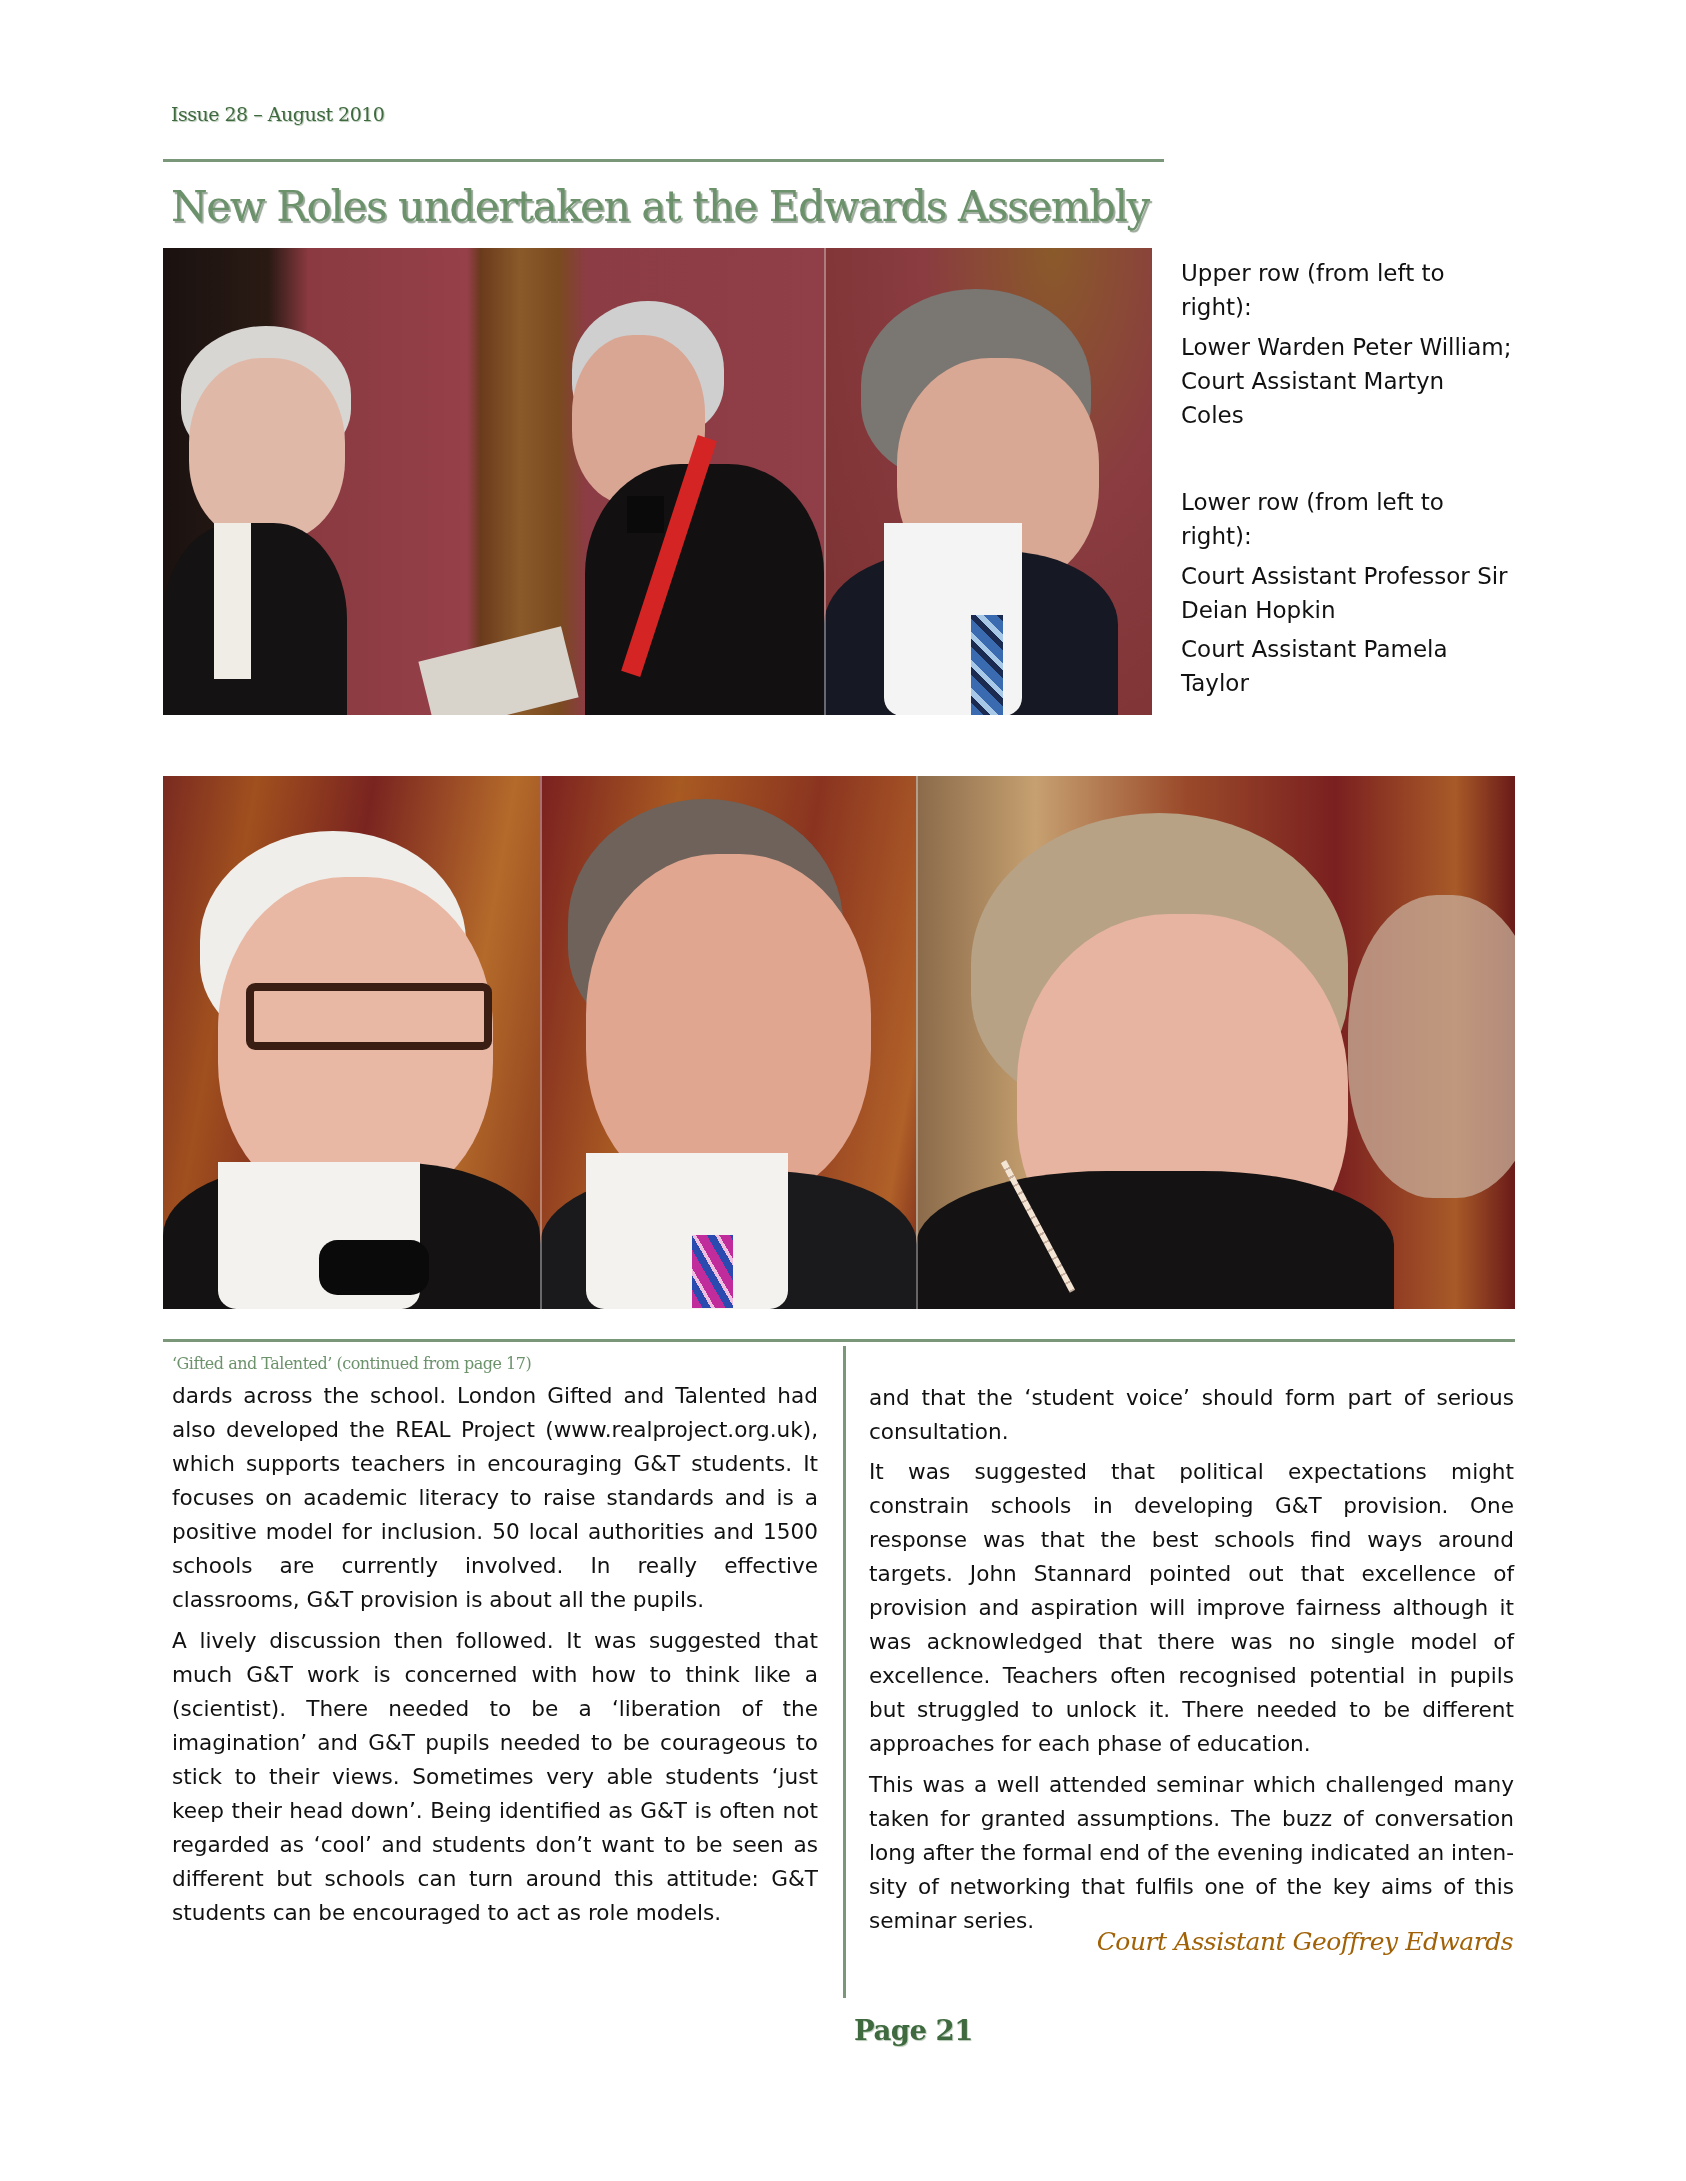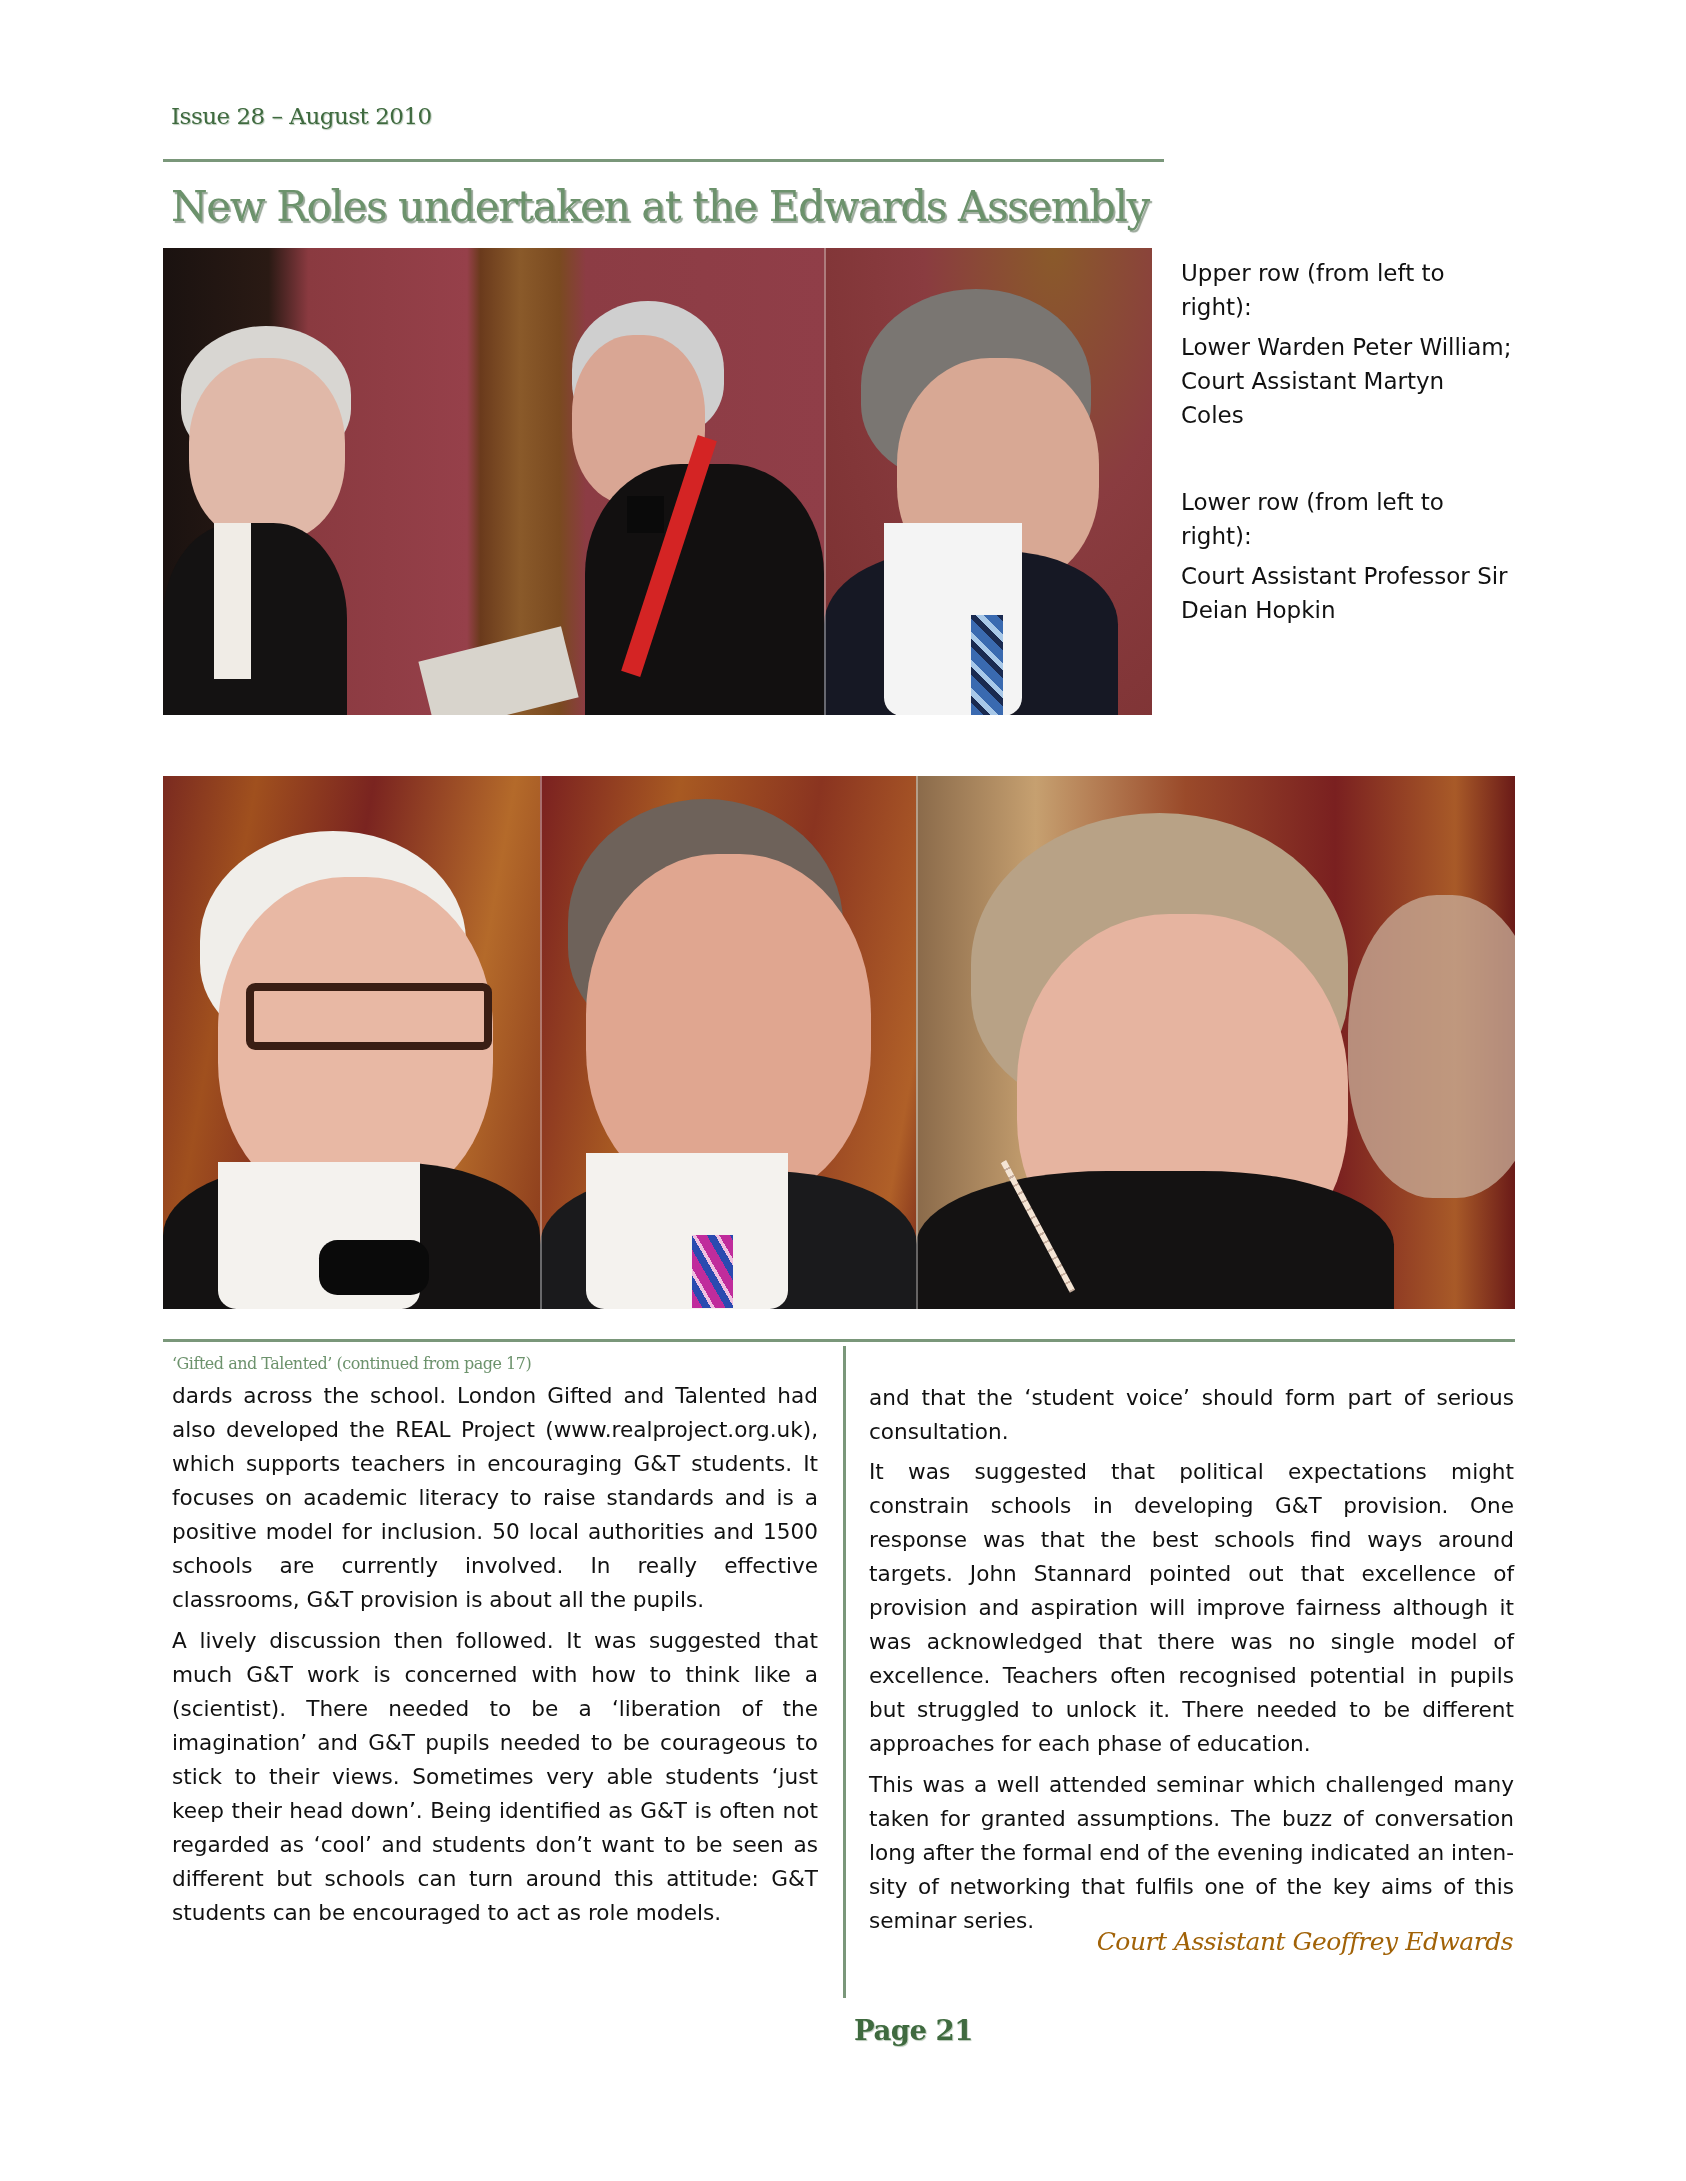--- a/index.html
+++ b/index.html
@@ -1,20 +1,20 @@
 <!DOCTYPE html>
 <html style="font-size:14.7px"><head>
 <meta charset="utf-8">
 <style>
   html, body { margin: 0; padding: 0; background: #ffffff; }
   body { width: 1686px; height: 2182px; position: relative; overflow: hidden;
          font-family: "DejaVu Sans", sans-serif; color: #111; }
   .abs { position: absolute; }
 
-  .issue { left: 171px; top: 103px; font-family: "DejaVu Serif", serif; font-size: 23px;
+  .issue { left: 171px; top: 103px; font-family: "DejaVu Serif", serif; font-size: 19px;
            color: #3f6a3f; letter-spacing: -0.5px; text-shadow: 0.9px 0.9px 0.9px #b8c8b8; }
   .header-rule { left: 163px; top: 159px; width: 1001px; height: 2.8px; background: #7a977a; }
   .title { left: 171px; top: 182px; font-family: "DejaVu Serif", serif; font-size: 42px;
            color: #6c926c; letter-spacing: -1.4px; text-shadow: 1.8px 1.8px 0.9px #9aa89a; }
 
   .photo { overflow: hidden; }
   .panel { position: absolute; top: 0; bottom: 0; overflow: hidden; }
   .panel .bg { position: absolute; inset: 0; }
   .panel .head { position: absolute; border-radius: 46% 46% 44% 44%; }
   .panel .hair { position: absolute; border-radius: 50% 50% 40% 40%; }
@@ -76,20 +76,21 @@
   <div class="divider-v" style="left:661px;"></div>
 </div>
 
 <div class="abs caption" style="top:256px;">
   <p>Upper row (from left to right):</p>
   <p>Lower Warden Peter William; Court Assistant Martyn Coles</p>
 </div>
 <div class="abs caption" style="top:485px;">
   <p>Lower row (from left to right):</p>
   <p>Court Assistant Professor Sir Deian Hopkin</p>
+  <p>Court Assistant Pamela Taylor</p>
 </div>
 
 <div class="abs photo" style="left:163px; top:776px; width:1352px; height:533px;">
   <div class="panel" style="left:0; width:377px;">
     <div class="bg" style="background: linear-gradient(100deg, #7a2a20 0%, #a0501e 20%, #7a2420 45%, #b46a2a 75%, #8a3a1c 100%);"></div>
     <div class="hair" style="left:37px; top:55px; width:266px; height:220px; background:#f0eeea;"></div>
     <div class="head" style="left:55px; top:101px; width:275px; height:331px; background:#e8b8a4;"></div>
     <div class="collar" style="left:83px; top:207px; width:230px; height:51px; border:8.3px solid #3a1e14; border-radius:9.2px; background:transparent;"></div>
     <div class="body" style="left:0; top:386px; width:377px; height:184px; background:#141212;"></div>
     <div class="collar" style="left:55px; top:386px; width:202px; height:147px; background:#f4f2ee; border-radius:0 0 18.4px 18.4px;"></div>

